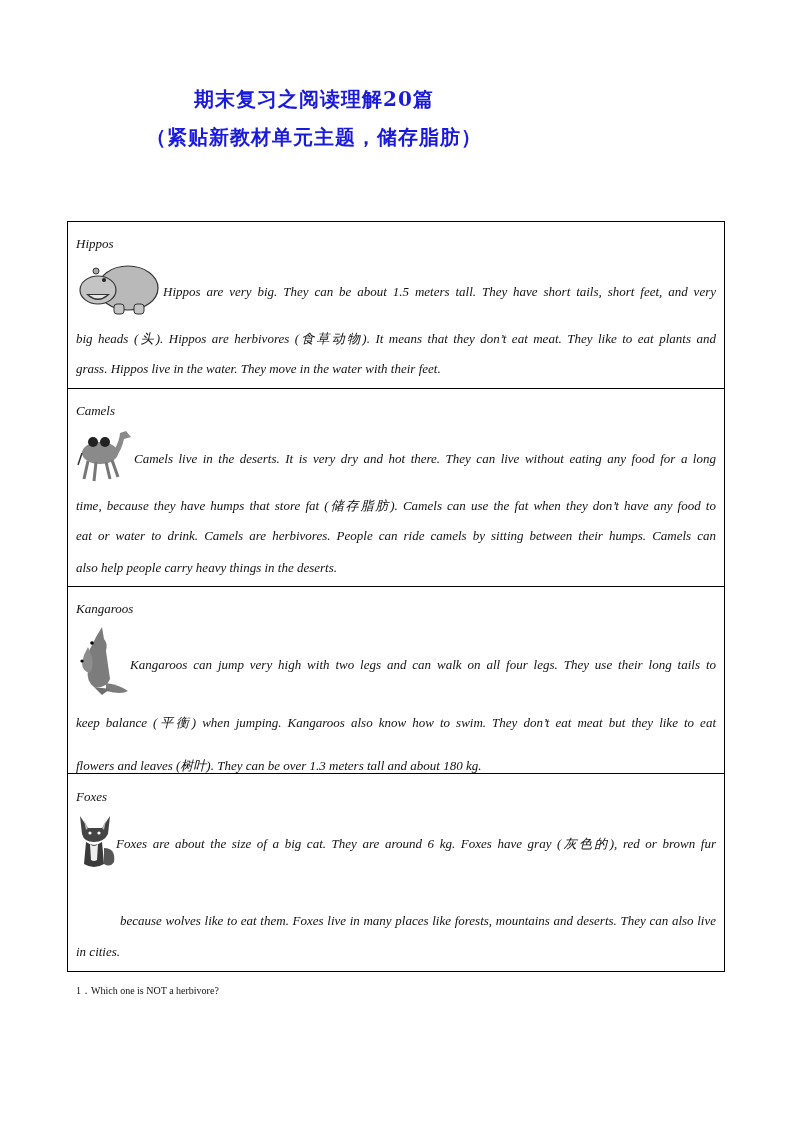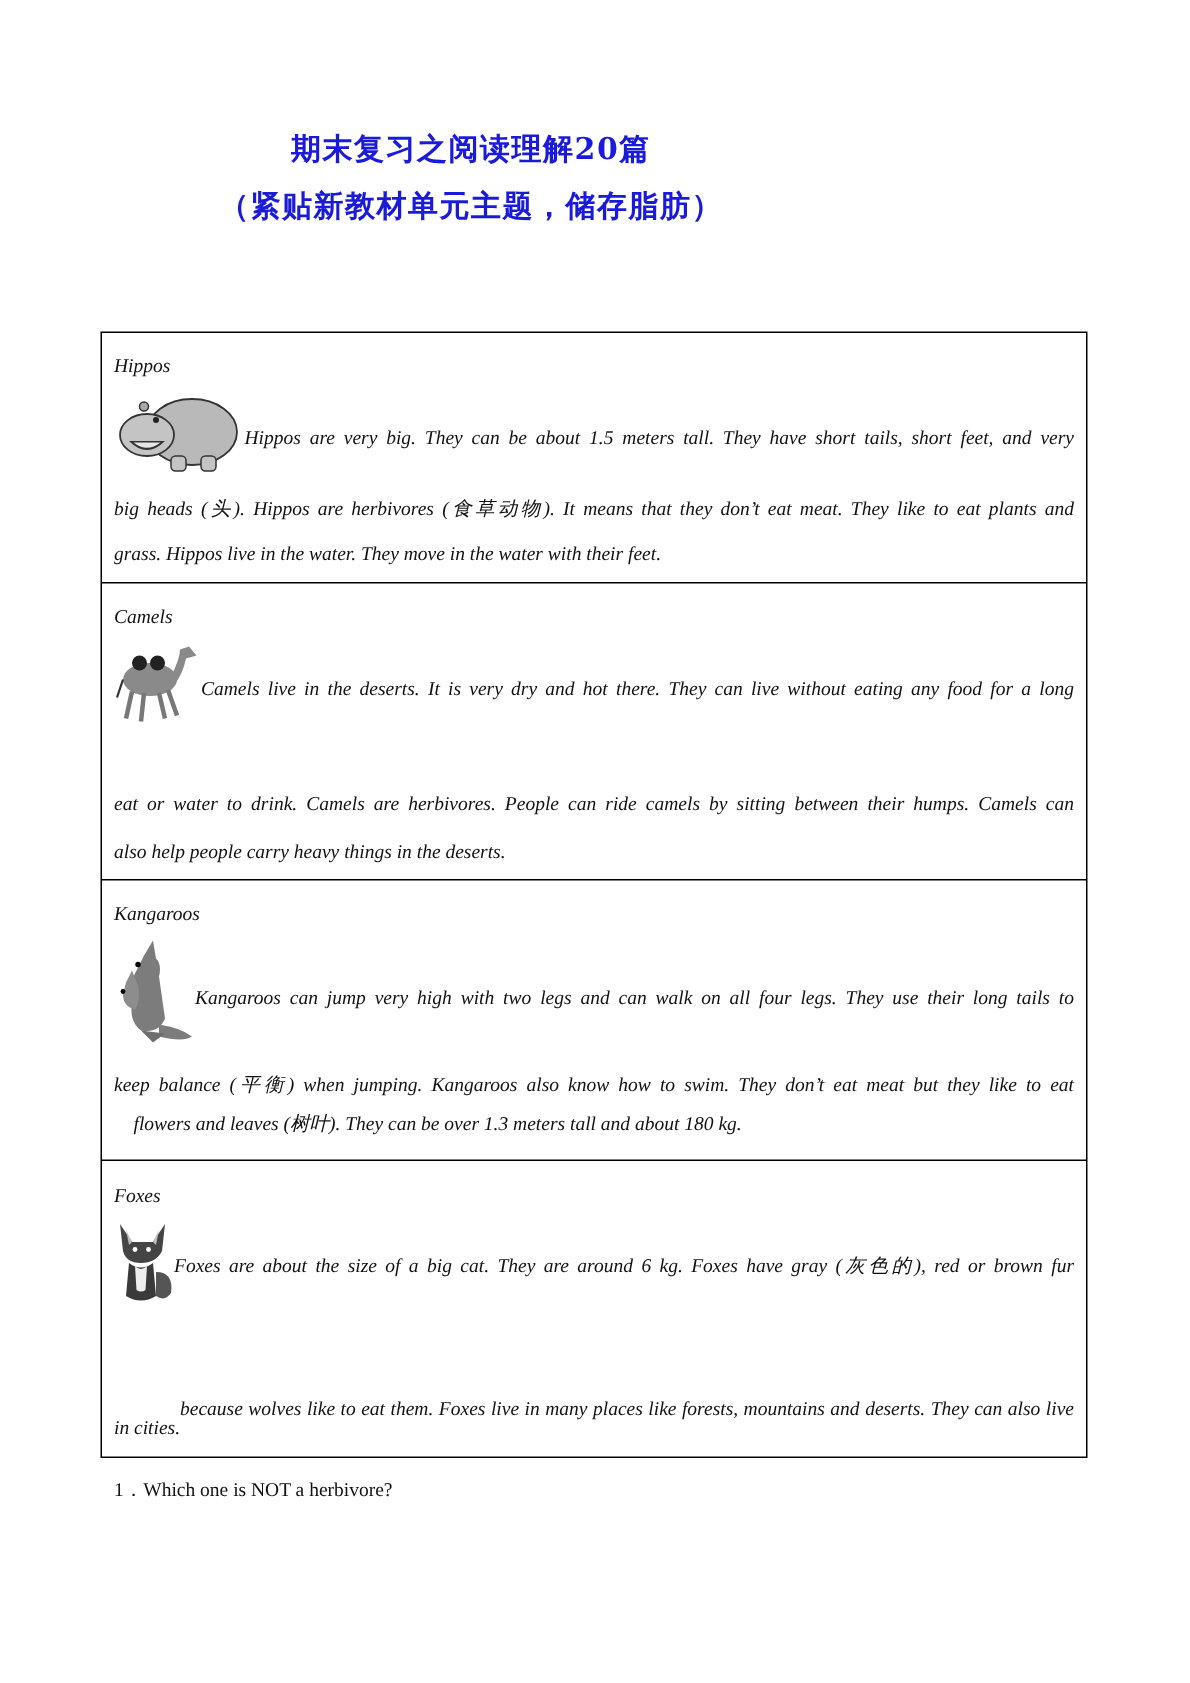--- a/index.html
+++ b/index.html
@@ -24,21 +24,21 @@
   .row { position: relative; border-bottom: 1.3px solid #000; box-sizing: border-box; font-style: italic; }
   .row:last-child { border-bottom: none; }
   .row-title {
     position: absolute; left: 8px; font-size: 13px;
   }
   .pic { position: absolute; left: 8px; }
   .line { position: absolute; white-space: nowrap; font-size: 13px; }
   .just { left: 8px; right: 8px; text-align: justify; text-align-last: justify; }
   .plain { left: 8px; }
   .question {
-    position: absolute; left: 76px; top: 984px; font-size: 13px;
+    position: absolute; left: 76px; top: 984px; font-size: 10px;
   }
 </style>
 </head>
 <body>
 
 <div class="title" id="title1">期末复习之阅读理解20篇</div>
 <div class="title" id="title2">（紧贴新教材单元主题，储存脂肪）</div>
 
 <div class="table">
 
@@ -70,57 +70,58 @@
         <ellipse cx="29" cy="15" rx="5" ry="5" fill="#222"></ellipse>
         <path d="M38 24 Q44 12 44 6 L50 4 L55 10 L48 12 Q46 22 40 30 Z" fill="#8a8a8a"></path>
         <line x1="12" y1="34" x2="8" y2="52" stroke="#777" stroke-width="3"></line>
         <line x1="20" y1="35" x2="18" y2="54" stroke="#777" stroke-width="3"></line>
         <line x1="30" y1="35" x2="34" y2="52" stroke="#777" stroke-width="3"></line>
         <line x1="36" y1="33" x2="42" y2="50" stroke="#777" stroke-width="3"></line>
         <line x1="6" y1="26" x2="2" y2="38" stroke="#333" stroke-width="1.5"></line>
       </svg>
     </div>
     <div class="line" style="top:62px; left:66px; right:8px; text-align:justify; text-align-last:justify;">Camels live in the deserts. It is very dry and hot there. They can live without eating any food for a long</div>
+    <div class="line just" style="top:108px;">time, because they have humps that store fat (储存脂肪). Camels can use the fat when they don’t have any food to</div>
     <div class="line just" style="top:139px;">eat or water to drink. Camels are herbivores. People can ride camels by sitting between their humps. Camels can</div>
     <div class="line plain" style="top:171px;">also help people carry heavy things in the deserts.</div>
   </div>
 
   <div class="row" style="height:187px;">
     <div class="row-title" style="top:14px;">Kangaroos</div>
     <div class="pic" style="top:38px;">
       <svg width="56" height="76" viewBox="0 0 56 76">
         <path d="M20 12 L26 2 L28 14 Q32 18 30 26 L34 54 Q30 64 18 62 Q10 56 12 44 Q10 30 14 24 Z" fill="#7c7c7c"></path>
         <path d="M8 30 L12 22 L16 32 Q18 42 14 48 Q6 46 6 38 Z" fill="#8d8d8d"></path>
         <circle cx="16" cy="18" r="1.8" fill="#000"></circle>
         <circle cx="6" cy="36" r="1.6" fill="#000"></circle>
         <path d="M30 58 Q44 60 52 66 Q46 70 30 66 Z" fill="#7c7c7c"></path>
         <path d="M18 62 L26 70 L34 64" fill="#6e6e6e"></path>
       </svg>
     </div>
     <div class="line" style="top:70px; left:62px; right:8px; text-align:justify; text-align-last:justify;">Kangaroos can jump very high with two legs and can walk on all four legs. They use their long tails to</div>
     <div class="line just" style="top:127px;">keep balance (平衡) when jumping. Kangaroos also know how to swim. They don’t eat meat but they like to eat</div>
-    <div class="line plain" style="top:153px;margin-left:13px;">flowers and leaves (树叶). They can be over 1.3 meters tall and about 180 kg.</div>
+    <div class="line plain" style="top:170px;">flowers and leaves (树叶). They can be over 1.3 meters tall and about 180 kg.</div>
   </div>
 
   <div class="row" style="height:197px;">
     <div class="row-title" style="top:15px;">Foxes</div>
     <div class="pic" style="top:40px;">
       <svg width="42" height="56" viewBox="0 0 42 56">
         <path d="M4 2 L12 14 L26 14 L34 2 L32 20 Q28 28 18 28 Q8 28 6 20 Z" fill="#444"></path>
         <path d="M8 6 L12 14 L10 16 Z" fill="#bbb"></path>
         <path d="M30 6 L26 14 L28 16 Z" fill="#bbb"></path>
         <circle cx="14" cy="19" r="1.6" fill="#fff"></circle>
         <circle cx="23" cy="19" r="1.6" fill="#fff"></circle>
         <path d="M10 28 Q18 34 26 28 L28 50 Q18 56 8 50 Z" fill="#3a3a3a"></path>
         <path d="M14 30 Q18 34 22 30 L21 46 Q18 48 15 46 Z" fill="#eee"></path>
         <path d="M28 34 Q40 34 38 48 Q34 54 28 50 Z" fill="#555"></path>
       </svg>
     </div>
     <div class="line" style="top:61px; left:48px; right:8px; text-align:justify; text-align-last:justify;">Foxes are about the size of a big cat. They are around 6 kg. Foxes have gray (灰色的), red or brown fur</div>
-    <div class="line just" style="top:157px;padding-left:44px;">because wolves like to eat them. Foxes live in many places like forests, mountains and deserts. They can also live</div>
+    <div class="line just" style="top:139px;padding-left:44px;">because wolves like to eat them. Foxes live in many places like forests, mountains and deserts. They can also live</div>
     <div class="line plain" style="top:170px;">in cities.</div>
   </div>
 
 </div>
 
 <div class="question">
   <span>1．</span><span>Which one is NOT a herbivore?</span>
 </div>
 
 </body></html>

